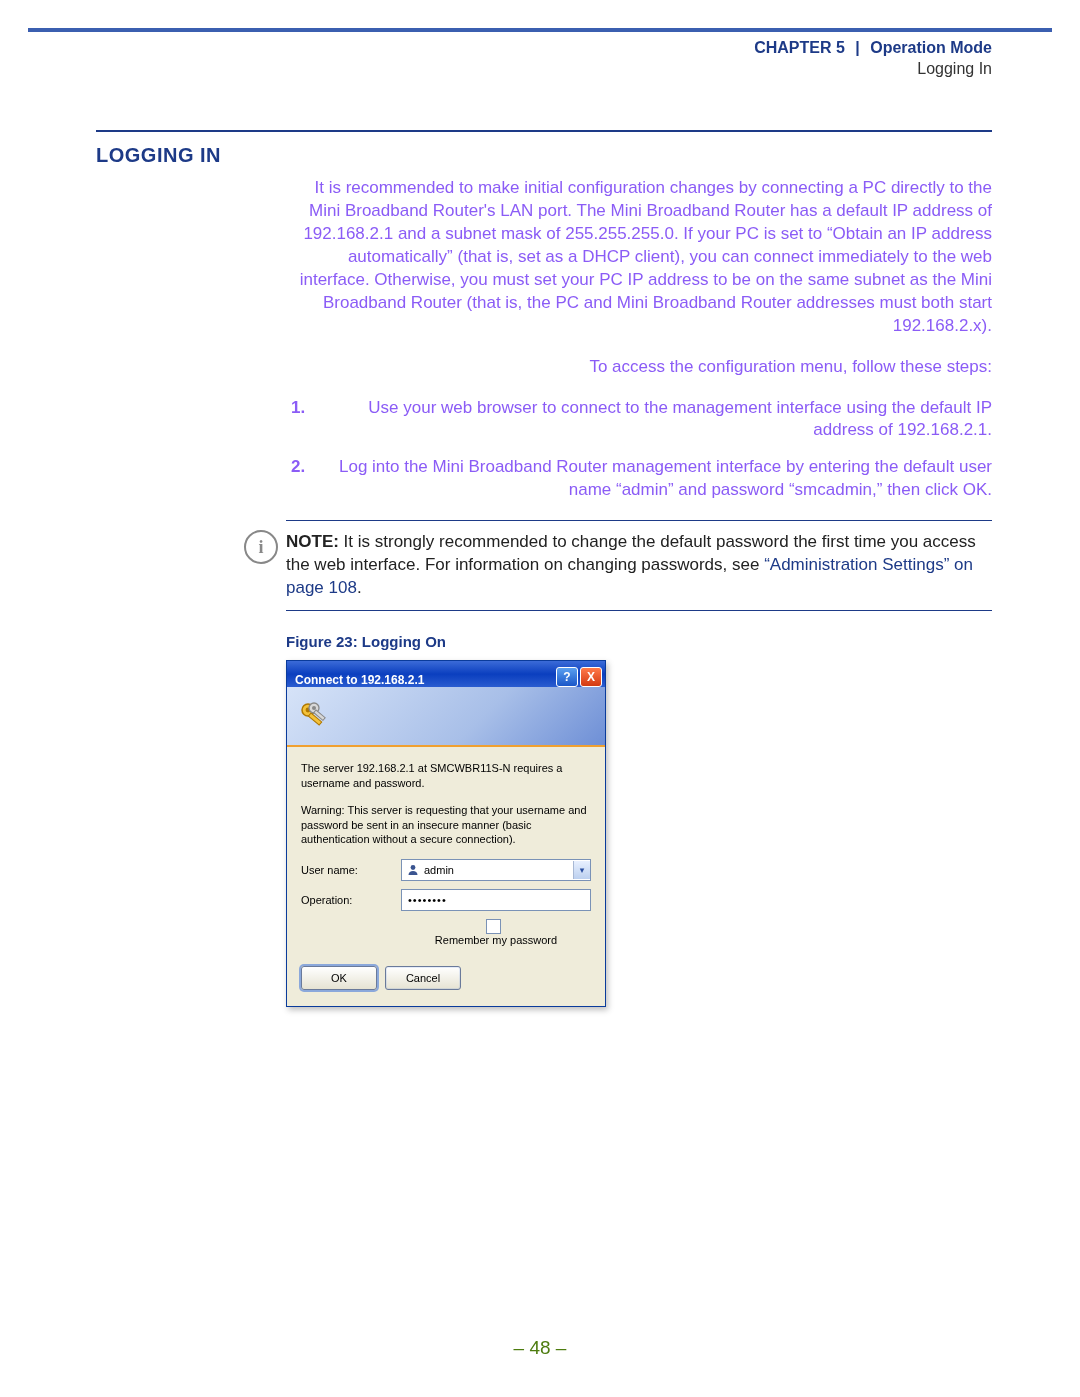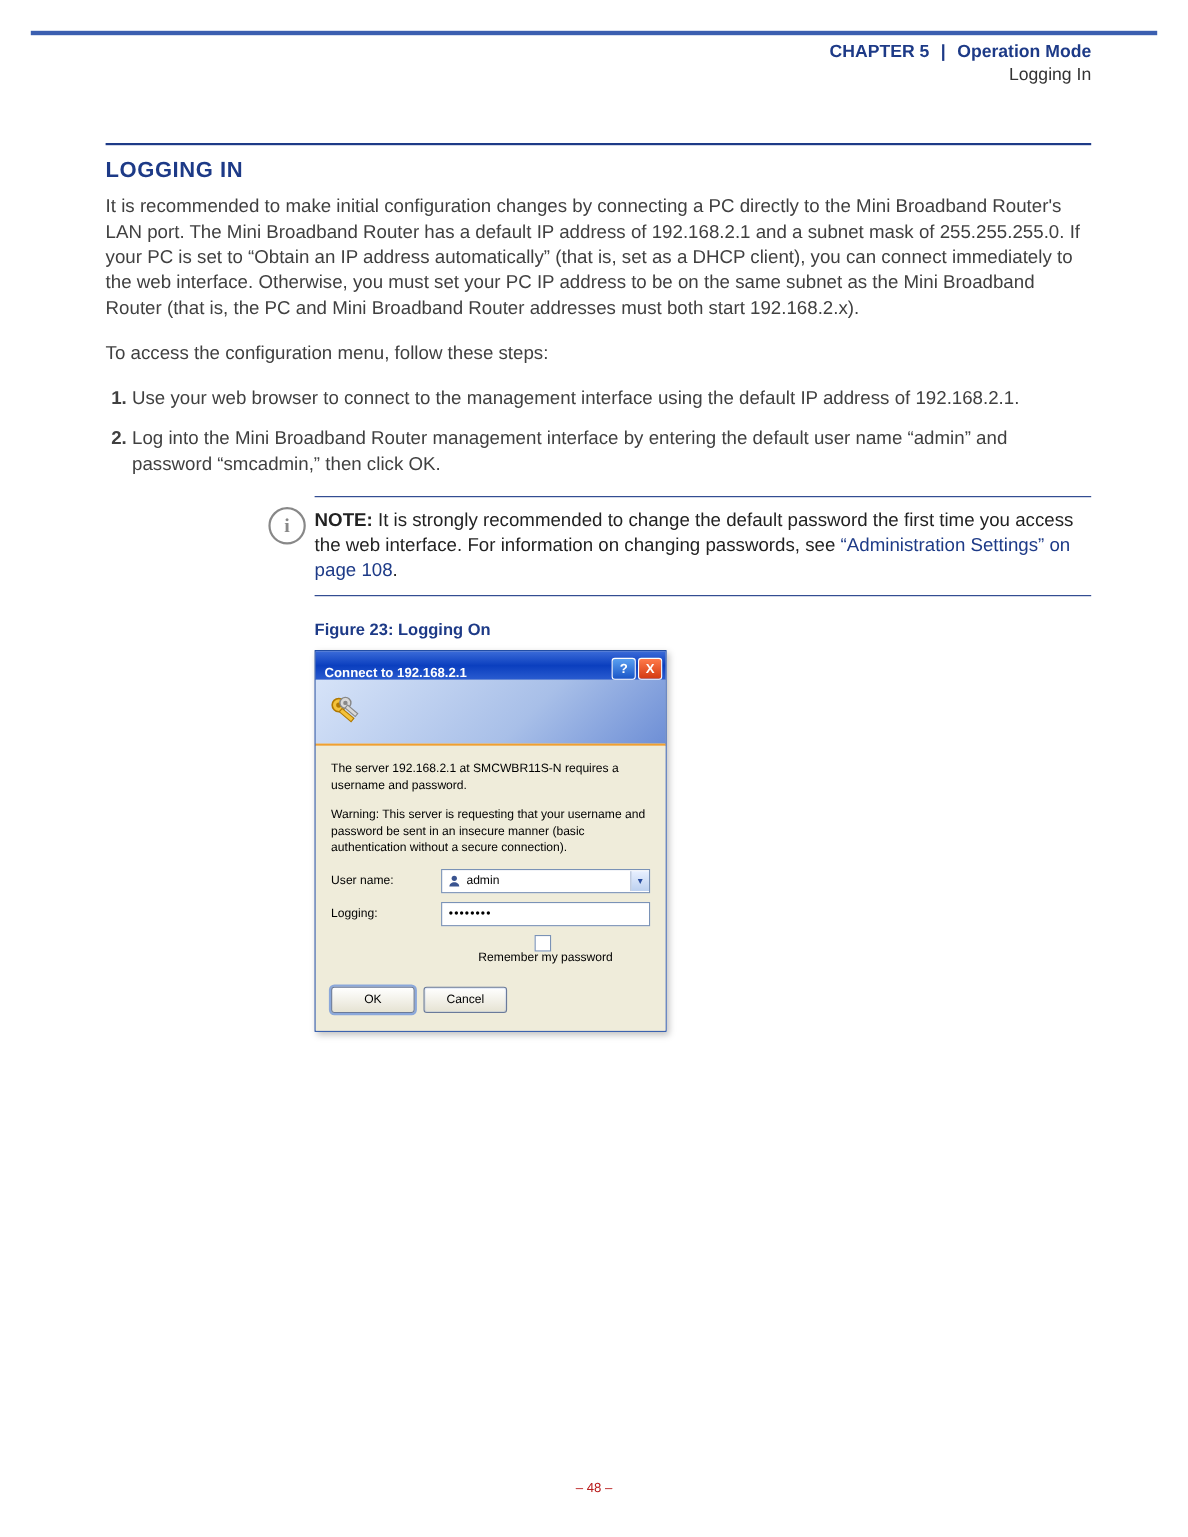--- a/index.html
+++ b/index.html
@@ -60,23 +60,25 @@
   }
   .section-title {
     font-variant: small-caps;
     color: #1d3a87;
     font-weight: bold;
     font-size: 20px;
     margin-bottom: 10px;
     letter-spacing: 0.5px;
   }
   .body-col {
+    margin-left: 190px;
     font-size: 17px;
     line-height: 1.35;
-    color: #404040;
+    color: #8b5cf6;
+    text-align: right;
   }
   .body-col p { margin: 0 0 18px 0; }
   ol.steps {
     margin: 0 0 18px 0;
     padding-left: 24px;
   }
   ol.steps li {
     margin-bottom: 14px;
   }
   ol.steps li::marker {
@@ -282,22 +284,22 @@
   .dlg-btn.ok {
     box-shadow: 0 0 0 2px rgba(40,100,220,0.5);
   }
 
   .page-number {
     position: absolute;
     bottom: 38px;
     left: 0;
     right: 0;
     text-align: center;
-    color: #b91c1c;
-    font-size: 12px;
+    color: #4d7c0f;
+    font-size: 19px;
   }
 </style>
 </head>
 <body>
 
 <div class="page">
   <div class="top-rule"></div>
 
   <div class="running-head">
     <div class="chapline">
@@ -364,21 +366,21 @@
                   <circle cx="7" cy="4.5" r="2.4" fill="#3a5490"></circle>
                   <path d="M2.5 12c0-2.4 2-4 4.5-4s4.5 1.6 4.5 4" fill="#3a5490"></path>
                 </svg>
             </span>
             <span class="val">admin</span>
             <span class="drop">▾</span>
           </div>
         </div>
 
         <div class="dlg-form-row">
-          <span class="lbl">Logging:</span>
+          <span class="lbl">Operation:</span>
           <div class="textbox">
             <span>••••••••</span>
           </div>
         </div>
 
         <div class="chk-row">
           <span class="chk"></span>
           <span>Remember my password</span>
         </div>
 

